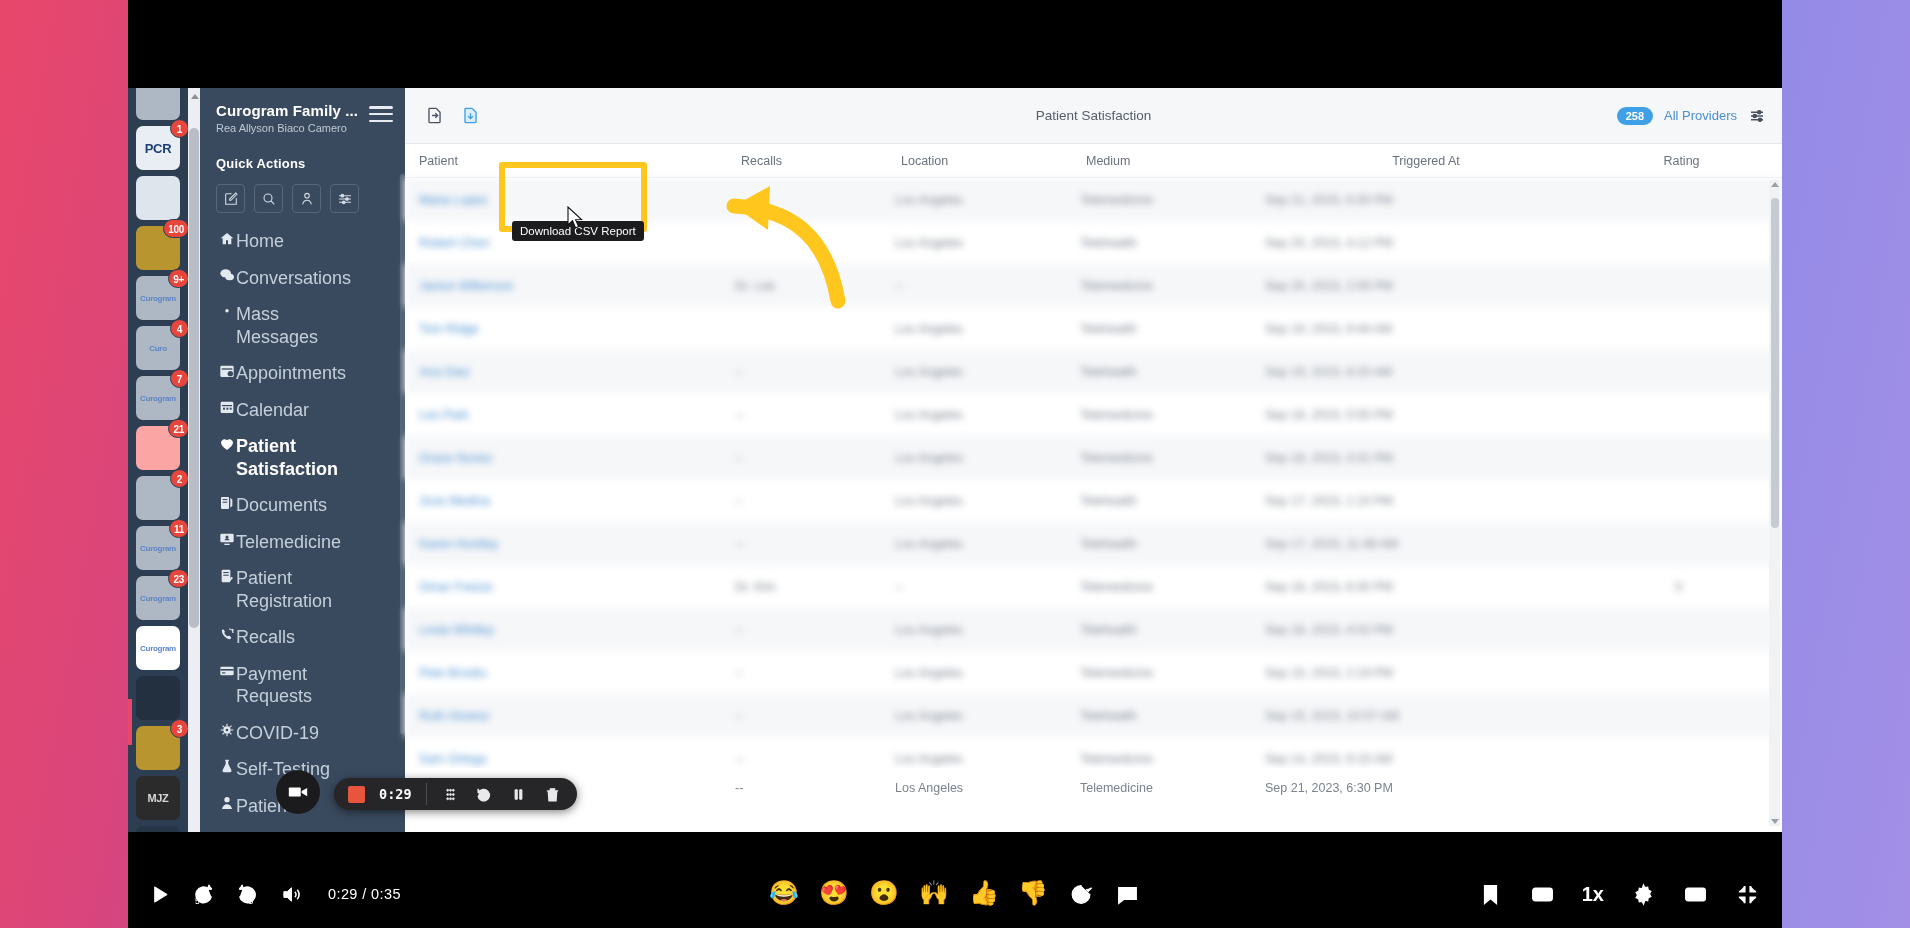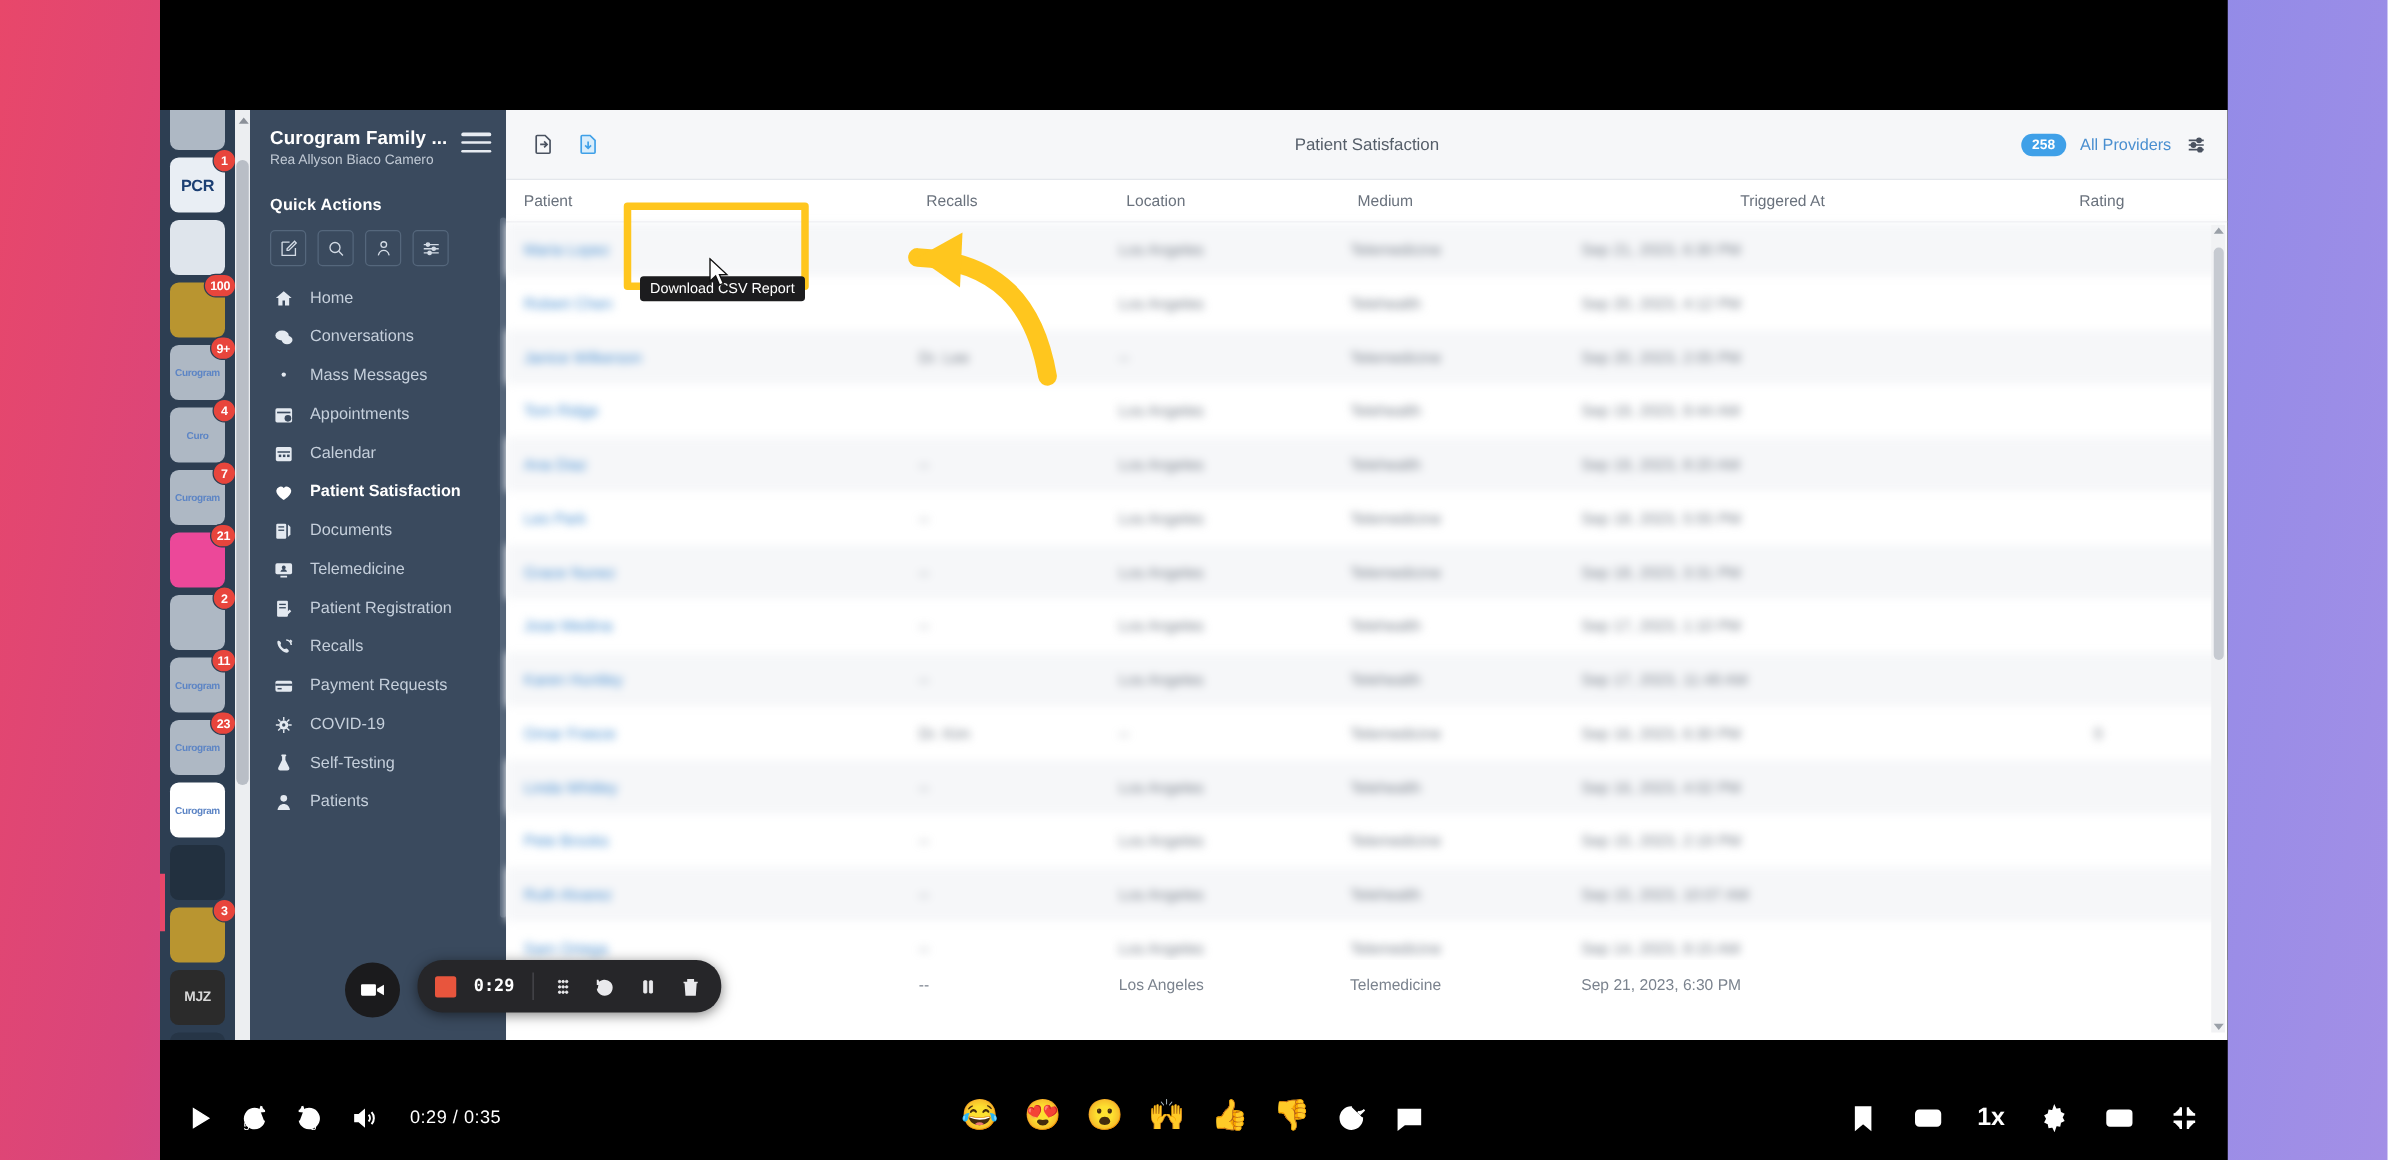--- a/index.html
+++ b/index.html
@@ -39,21 +39,21 @@
     position: relative; width: 44px; height: 44px; margin: 6px auto 5px;
     border-radius: 7px; background: #aeb8c4;
     display: flex; align-items: center; justify-content: center;
     font-size: 8px; color: #5d85c5; font-weight: bold; overflow: visible;
     letter-spacing: -0.3px;
   }
   .tab-ico.white { background: #fff; }
   .tab-ico.pcr { background: #e9eef4; color: #1c3f73; font-size: 13px; }
   .tab-ico.seal { background: #dfe5ec; }
   .tab-ico.gold { background: #b99530; }
-  .tab-ico.ems  { background: #ec4899; padding-left: 40px; }
+  .tab-ico.ems  { background: #fca5a5; padding-left: 40px; }
   .tab-ico.dark { background: #263546; }
   .tab-ico.mjz  { background: #2b2b2b; color:#d8d8d8; font-size:11px;}
   .tab-ico.covid{ background: #22303f; }
   .badge {
     position: absolute; top: -7px; right: -9px;
     min-width: 19px; height: 19px; padding: 0 4px;
     border-radius: 10px; background: #e8453c; color: #fff;
     font-size: 10px; font-weight: bold; line-height: 19px; text-align: center;
     border: 1.5px solid #2d3e52;
   }
@@ -99,22 +99,22 @@
   }
   .quick-row { display: flex; gap: 9px; padding: 13px 0 0 16px; }
   .qa-btn {
     width: 29px; height: 29px; border: 1px solid #55677c; border-radius: 4px;
     display: flex; align-items: center; justify-content: center; cursor: pointer;
   }
   .qa-btn svg { width: 16px; height: 16px; stroke: #d3dbe5; fill: none; stroke-width: 1.6; }
 
   .menu { margin-top: 10px; }
   .menu-item {
-    display: flex; align-items: flex-start; gap: 12px;
-    padding: 7px 10px 7px 18px; font-size: 13px; color: #c5cfdb;
+    display: flex; align-items: flex-start; 
+    padding: 7px 10px 7px 18px; font-size: 18px; color: #c5cfdb;
     cursor: pointer; line-height: 1.25;
   }
   .menu-item .mi-ico {
     width: 18px; min-width:18px; height: 17px; display:flex;align-items:center;justify-content:center;
   }
   .menu-item .mi-ico svg { width:16px;height:16px;fill:#e3e9f0; }
   .menu-item.active { color: #fff; font-weight: bold; }
   .menu-item.active .mi-ico svg { fill: #fff; }
   .mi-label { max-width: 125px; }
 
@@ -214,21 +214,21 @@
     position: absolute; left: 384px; top: 133px;
     background: #1c1c1e; color: #fff; font-size: 11.5px;
     padding: 4px 8px; border-radius: 3px; white-space: nowrap; z-index: 31;
   }
   .cursor-arrow { position: absolute; left: 438px; top: 118px; z-index: 32; }
   .big-arrow { position: absolute; left: 560px; top: 95px; z-index: 29; pointer-events:none;}
 
   
   .recorder {
     position: absolute; left: 206px; bottom: 22px; z-index: 40;
-    height: 42px; background: #262629; border-radius: 20px;
+    height: 32px; background: #262629; border-radius: 20px;
     display: flex; align-items: center; gap: 14px; padding: 0 14px;
     box-shadow: 0 2px 10px rgba(0,0,0,.5);
   }
   .rec-stop { width: 17px; height: 17px; background: #e8553d; border-radius: 2px; cursor: pointer;}
   .rec-time { color: #fff; font-size: 13.5px; font-weight: bold; font-family: "DejaVu Sans Mono", monospace;}
   .rec-div { width: 1px; height: 22px; background: #4b4b50; }
   .rec-ico { width: 20px; height: 20px; display:flex;align-items:center;justify-content:center;cursor:pointer;}
   .rec-ico svg { width:17px;height:17px;fill:#e9e9ec;stroke:#e9e9ec;}
   .cam-bubble {
     position: absolute; left: 148px; bottom: 18px; z-index: 41;

